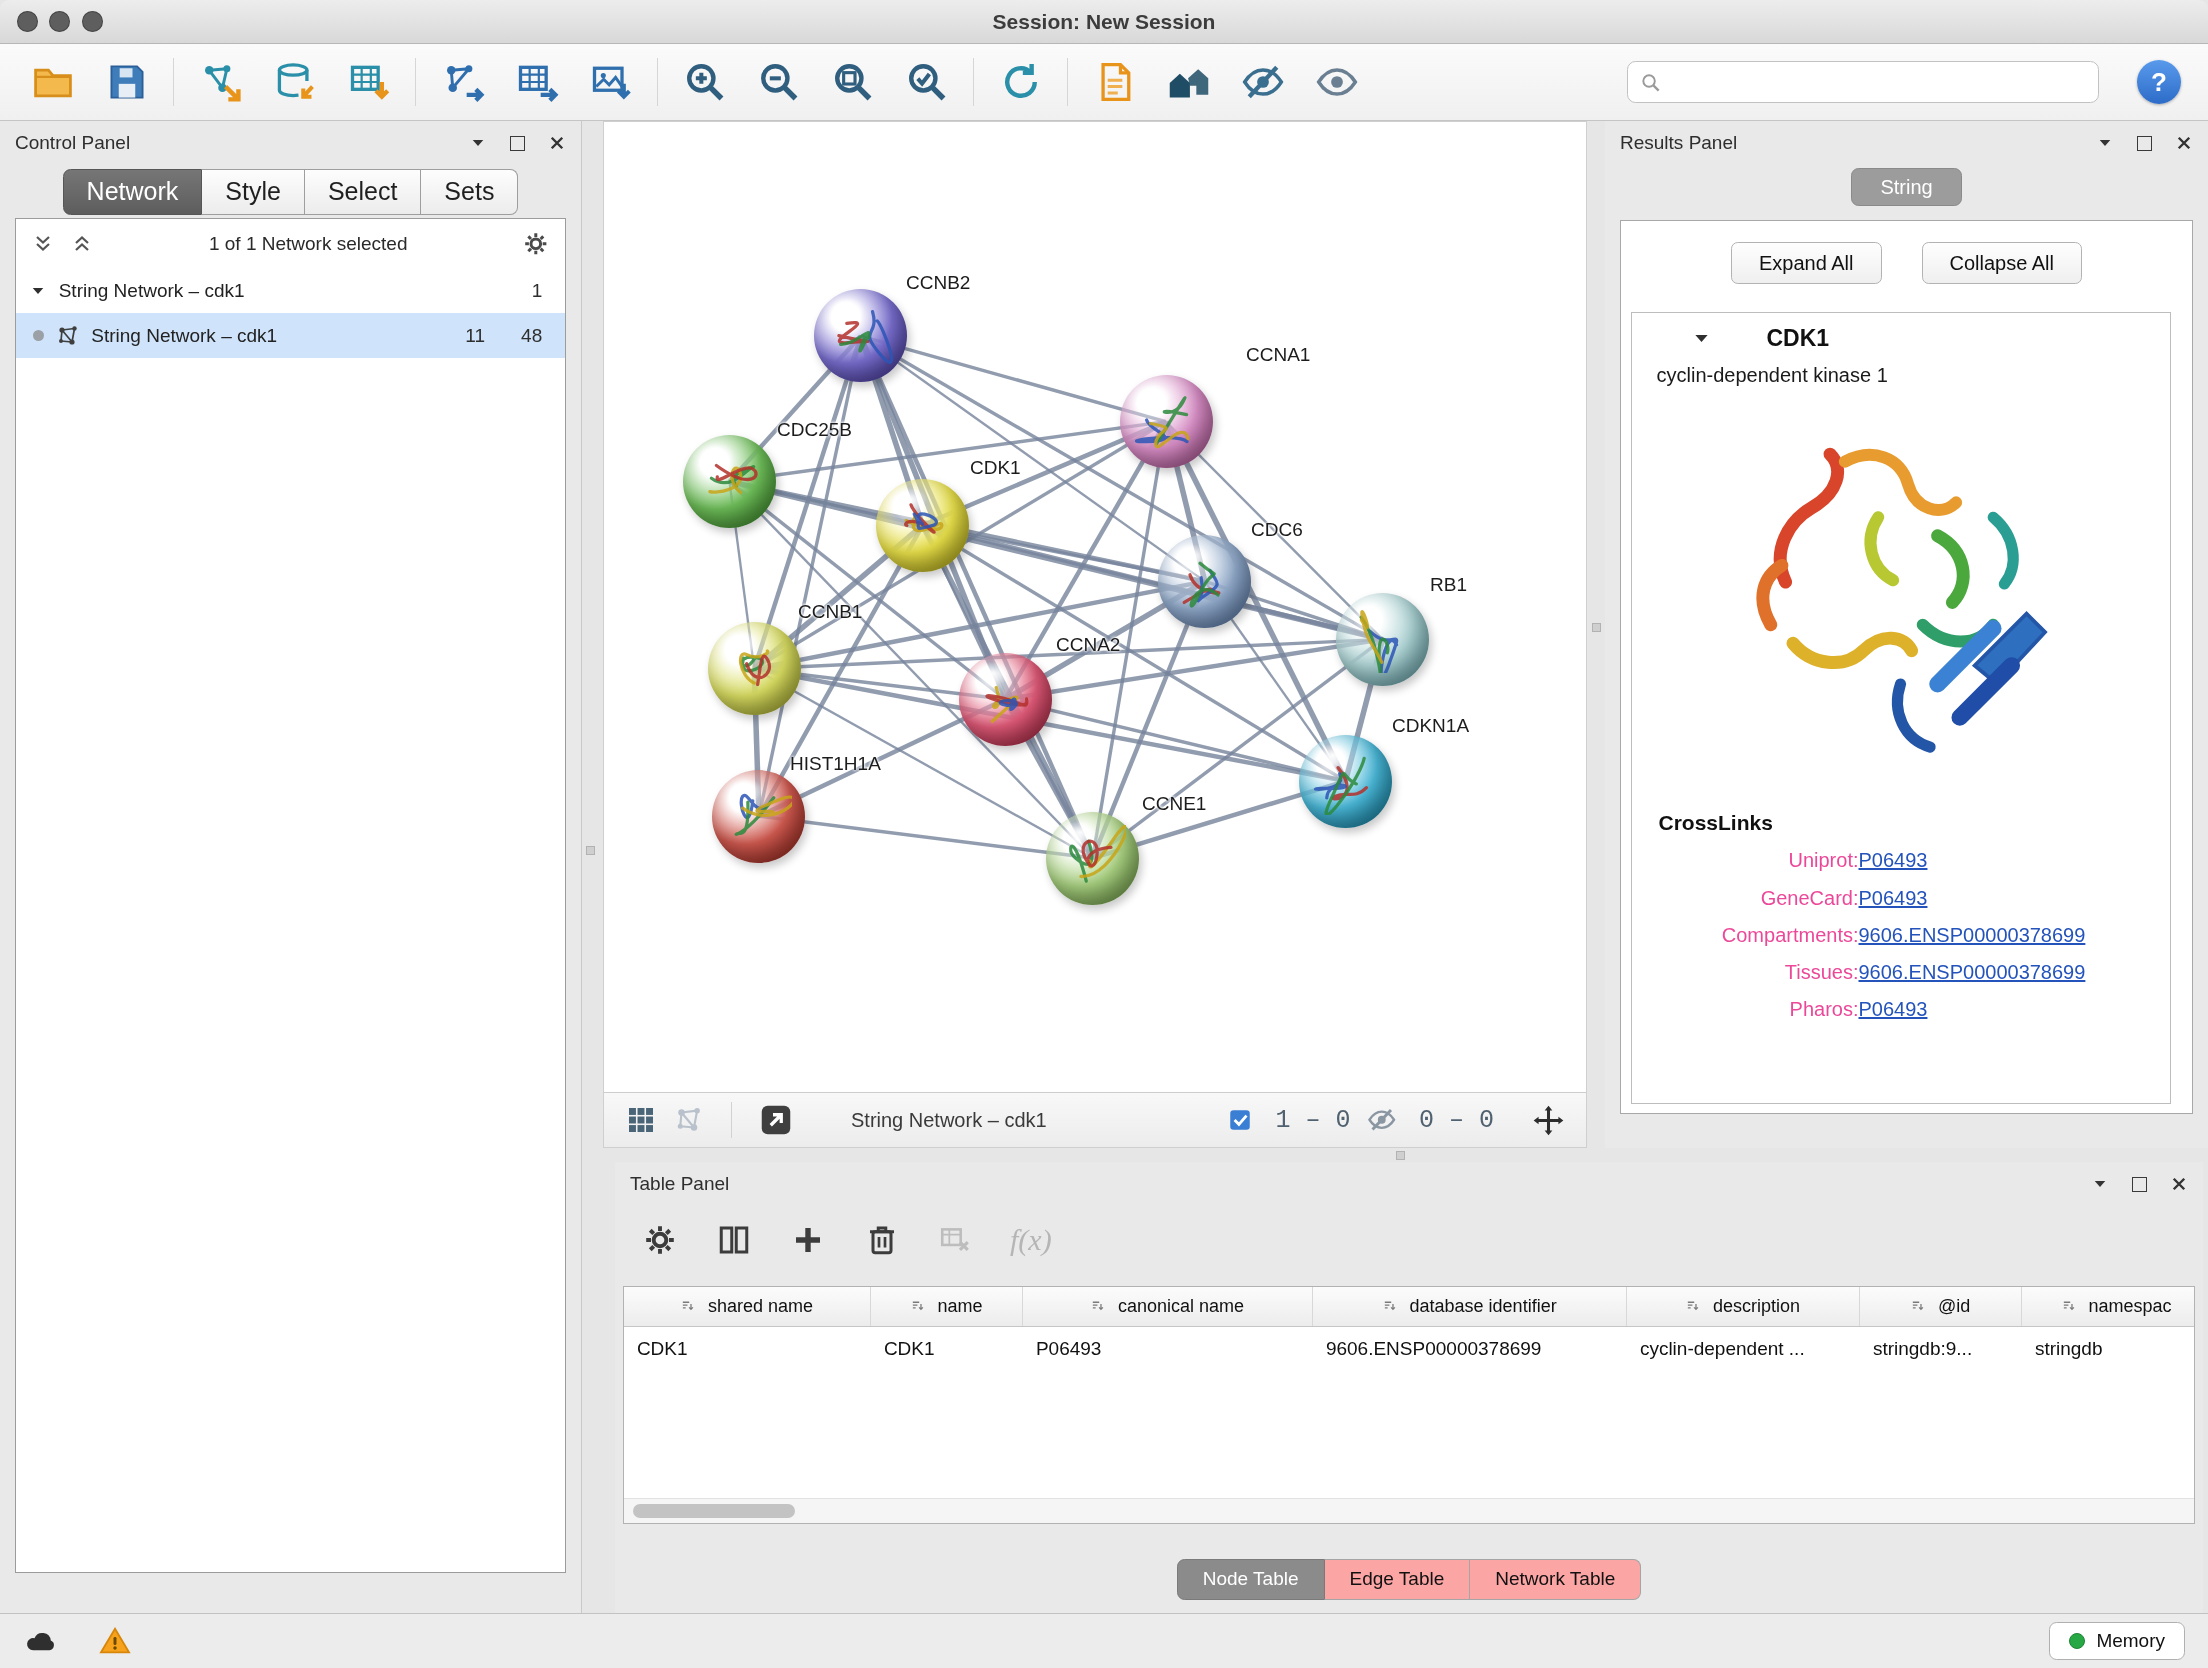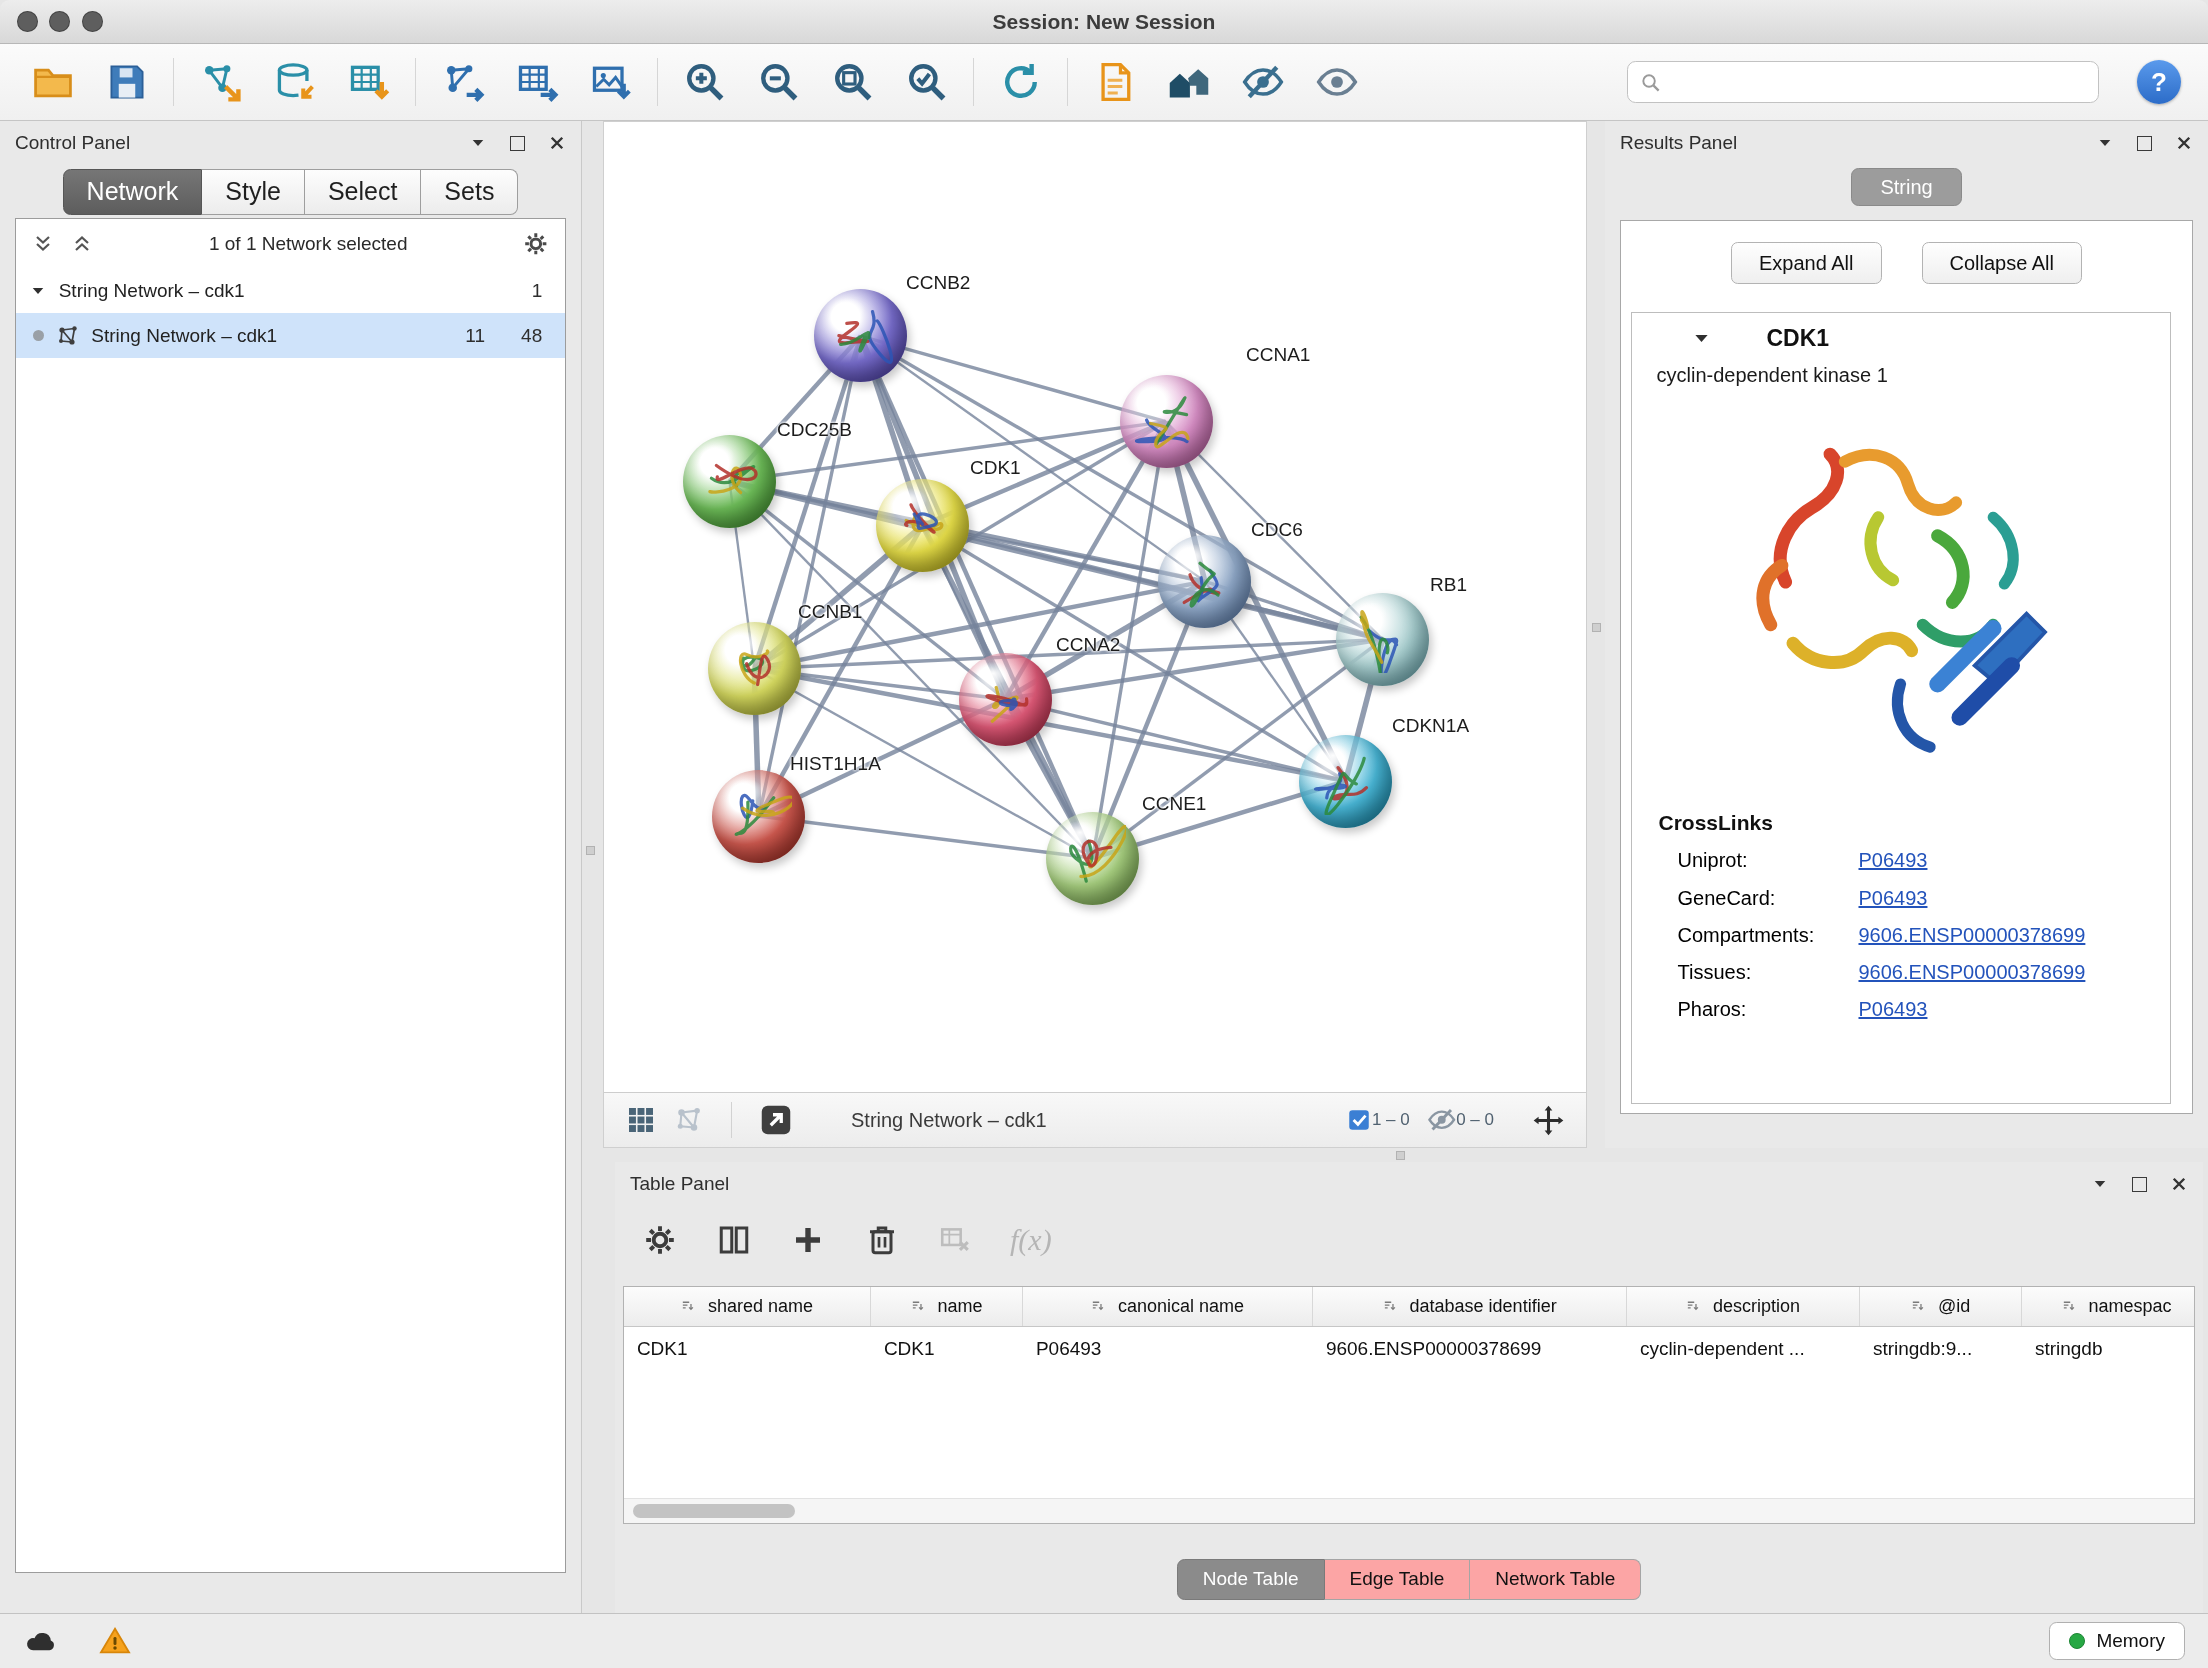--- a/index.html
+++ b/index.html
@@ -46,37 +46,37 @@
 .network-view { position:absolute; left:603px; top:121px; width:984px; height:1027px; background:#fff; border:1px solid #cfcfcf; }
 .net-canvas { position:absolute; left:0; top:0; right:0; bottom:55px; overflow:hidden; }
 .edges { position:absolute; left:0; top:0; }
 .node { position:absolute; width:93px; height:93px; border-radius:50%; }
 .node::before { content:''; position:absolute; left:17px; top:8.6px; width:34px; height:23px; border-radius:50%; background:radial-gradient(ellipse, rgba(255,255,255,.95), rgba(255,255,255,0) 72%); }
 .squig { position:absolute; left:13.3px; top:13.3px; }
 .node-label { position:absolute; font-size:19px; color:#1c1c1c; white-space:nowrap; text-shadow:0 0 2.9px #fff,0 0 2.9px #fff,0 0 3.8px #fff; }
 .net-toolbar { position:absolute; left:0; right:0; bottom:0; height:55px; background:linear-gradient(#f8f8f8,#ececec); border-top:1px solid #cdcdcd; display:flex; align-items:center; padding:0 21px; gap:17px; }
 .nt-sep { width:1px; height:36px; background:#d2d2d2; margin:0 9.5px; }
 .net-title { font-size:20px; color:#3a3a3a; margin-left:40px; }
-.net-counts { display:flex; align-items:center; gap:0; color:#506170; font-size:17px; }
+.net-counts { display:flex; align-items:center; gap:22px; color:#506170; font-size:25px;font-family:Liberation Mono, monospace; }
 
 
 .results-panel { position:absolute; left:1605px; top:121px; width:603px; height:1027px; background:#e9e9e9; }
 .rp-tabrow { display:flex; justify-content:center; align-items:center; height:44px; }
 .rp-tab { background:#9c9c9c; color:#fff; font-size:20px; padding:6.7px 28.5px; border-radius:7.6px; border:1px solid #8a8a8a; }
 .rp-box { position:absolute; left:15px; right:15px; top:99px; bottom:34px; background:#fff; border:1px solid #a8a8a8; }
 .rp-buttons { display:flex; justify-content:center; gap:40px; padding:21px 0 19px; }
 .rp-btn { font-size:20px; padding:8.6px 27px; background:linear-gradient(#fefefe,#efefef); border:1px solid #b3b3b3; border-radius:6.7px; color:#111; }
 .rp-section { position:absolute; left:9.5px; right:21px; top:91px; bottom:9.5px; border:1px solid #bdbdbd; background:#fff; overflow:hidden; }
 .rp-sec-header { height:51px; display:flex; align-items:center; padding-left:59px; gap:55px; }
 .rp-gene { font-size:23px; font-weight:bold; color:#111; }
 .rp-desc { font-size:20px; padding-left:25px; color:#1a1a1a; }
 .protein { display:block; margin:19px auto 3.8px; }
 .rp-cross { font-size:21px; font-weight:bold; padding-left:27px; margin-top:25px; color:#111; }
 .rp-link-row { display:flex; font-size:20px; margin-top:14.3px; padding-left:46px; }
-.rp-link-label { width:181px; color:#000000; }
+.rp-link-label { width:181px; color:#ec4899;text-align:right; }
 .rp-link { color:#2353bb; text-decoration:underline; cursor:pointer; }
 
 
 .table-panel { position:absolute; left:615px; top:1162px; width:1588px; height:451px; background:#e9e9e9; }
 .tp-toolbar { display:flex; align-items:center; gap:38px; padding-left:27px; height:67px; }
 .fx { font-family:"Liberation Serif","DejaVu Serif",serif; font-style:italic; font-size:30px; color:#b5b5b5; }
 .tp-box { position:absolute; left:7.6px; right:7.6px; top:124px; height:238px; background:#fff; border:1px solid #b2b2b2; overflow:hidden; }
 .tbl-header { display:flex; height:40px; background:linear-gradient(#fcfcfc,#ececec); border-bottom:1px solid #c6c6c6; }
 .th { display:flex; align-items:center; justify-content:center; gap:11px; font-size:18px; color:#111; border-right:1px solid #d8d8d8; flex:0 0 auto; overflow:hidden; white-space:nowrap; }
 .tbl-row { display:flex; height:44px; align-items:center; }

